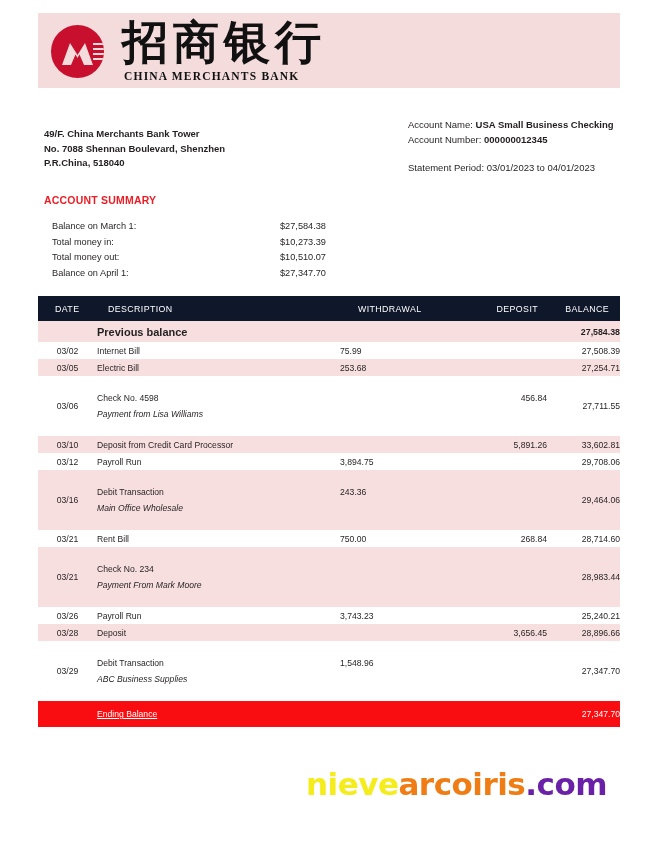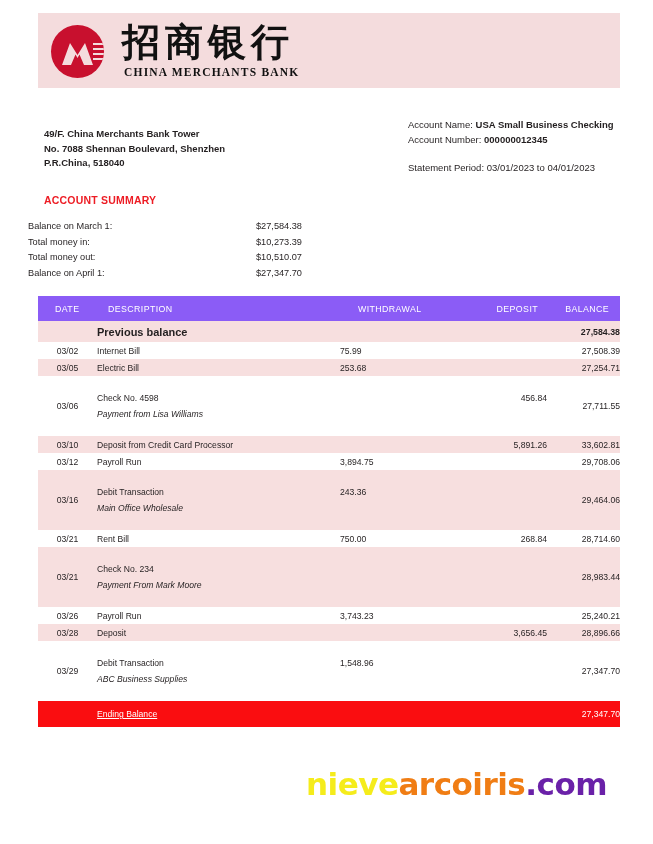--- a/index.html
+++ b/index.html
@@ -59,21 +59,21 @@
     height: 17px;
   }
   .bank-names {
     margin-left: 6px;
     display: flex;
     flex-direction: column;
     justify-content: center;
   }
   .cn-name {
     font-family: "DejaVu Sans", sans-serif;
-    font-size: 38px;
+    font-size: 46px;
     font-weight: bold;
     letter-spacing: 5px;
     line-height: 1.0;
     color: #111111;
   }
   .en-name {
     font-family: "Liberation Serif", serif;
     font-size: 11.5px;
     font-weight: bold;
     letter-spacing: 1.2px;
@@ -112,21 +112,21 @@
     position: absolute;
     left: 44px;
     top: 194px;
     font-size: 10.5px;
     font-weight: bold;
     color: #ed1c24;
     letter-spacing: 0.2px;
   }
   .summary-table {
     position: absolute;
-    left: 28px;
+    left: 52px;
     top: 219px;
     width: 330px;
     font-size: 9.2px;
     line-height: 15.5px;
     border-collapse: collapse;
   }
   .summary-table td { padding: 0; vertical-align: top; }
   .summary-table td.k { width: 228px; }
   .summary-table td.v { text-align: left; }
 
@@ -140,21 +140,21 @@
     table-layout: fixed;
     font-size: 8.6px;
   }
   .txn-table col.c-date  { width: 59px; }
   .txn-table col.c-desc  { width: 243px; }
   .txn-table col.c-wd    { width: 127px; }
   .txn-table col.c-dep   { width: 80px; }
   .txn-table col.c-bal   { width: 73px; }
 
   .txn-table thead th {
-    background: #8b5cf6;
+    background: #0f172a;
     color: #ffffff;
     font-size: 8.8px;
     font-weight: normal;
     letter-spacing: 0.4px;
     height: 25px;
     padding: 0 0 0 0;
     vertical-align: middle;
   }
   thead th.h-date { text-align: left;  padding-left: 17px; }
   thead th.h-desc { text-align: left;  padding-left: 11px; }

